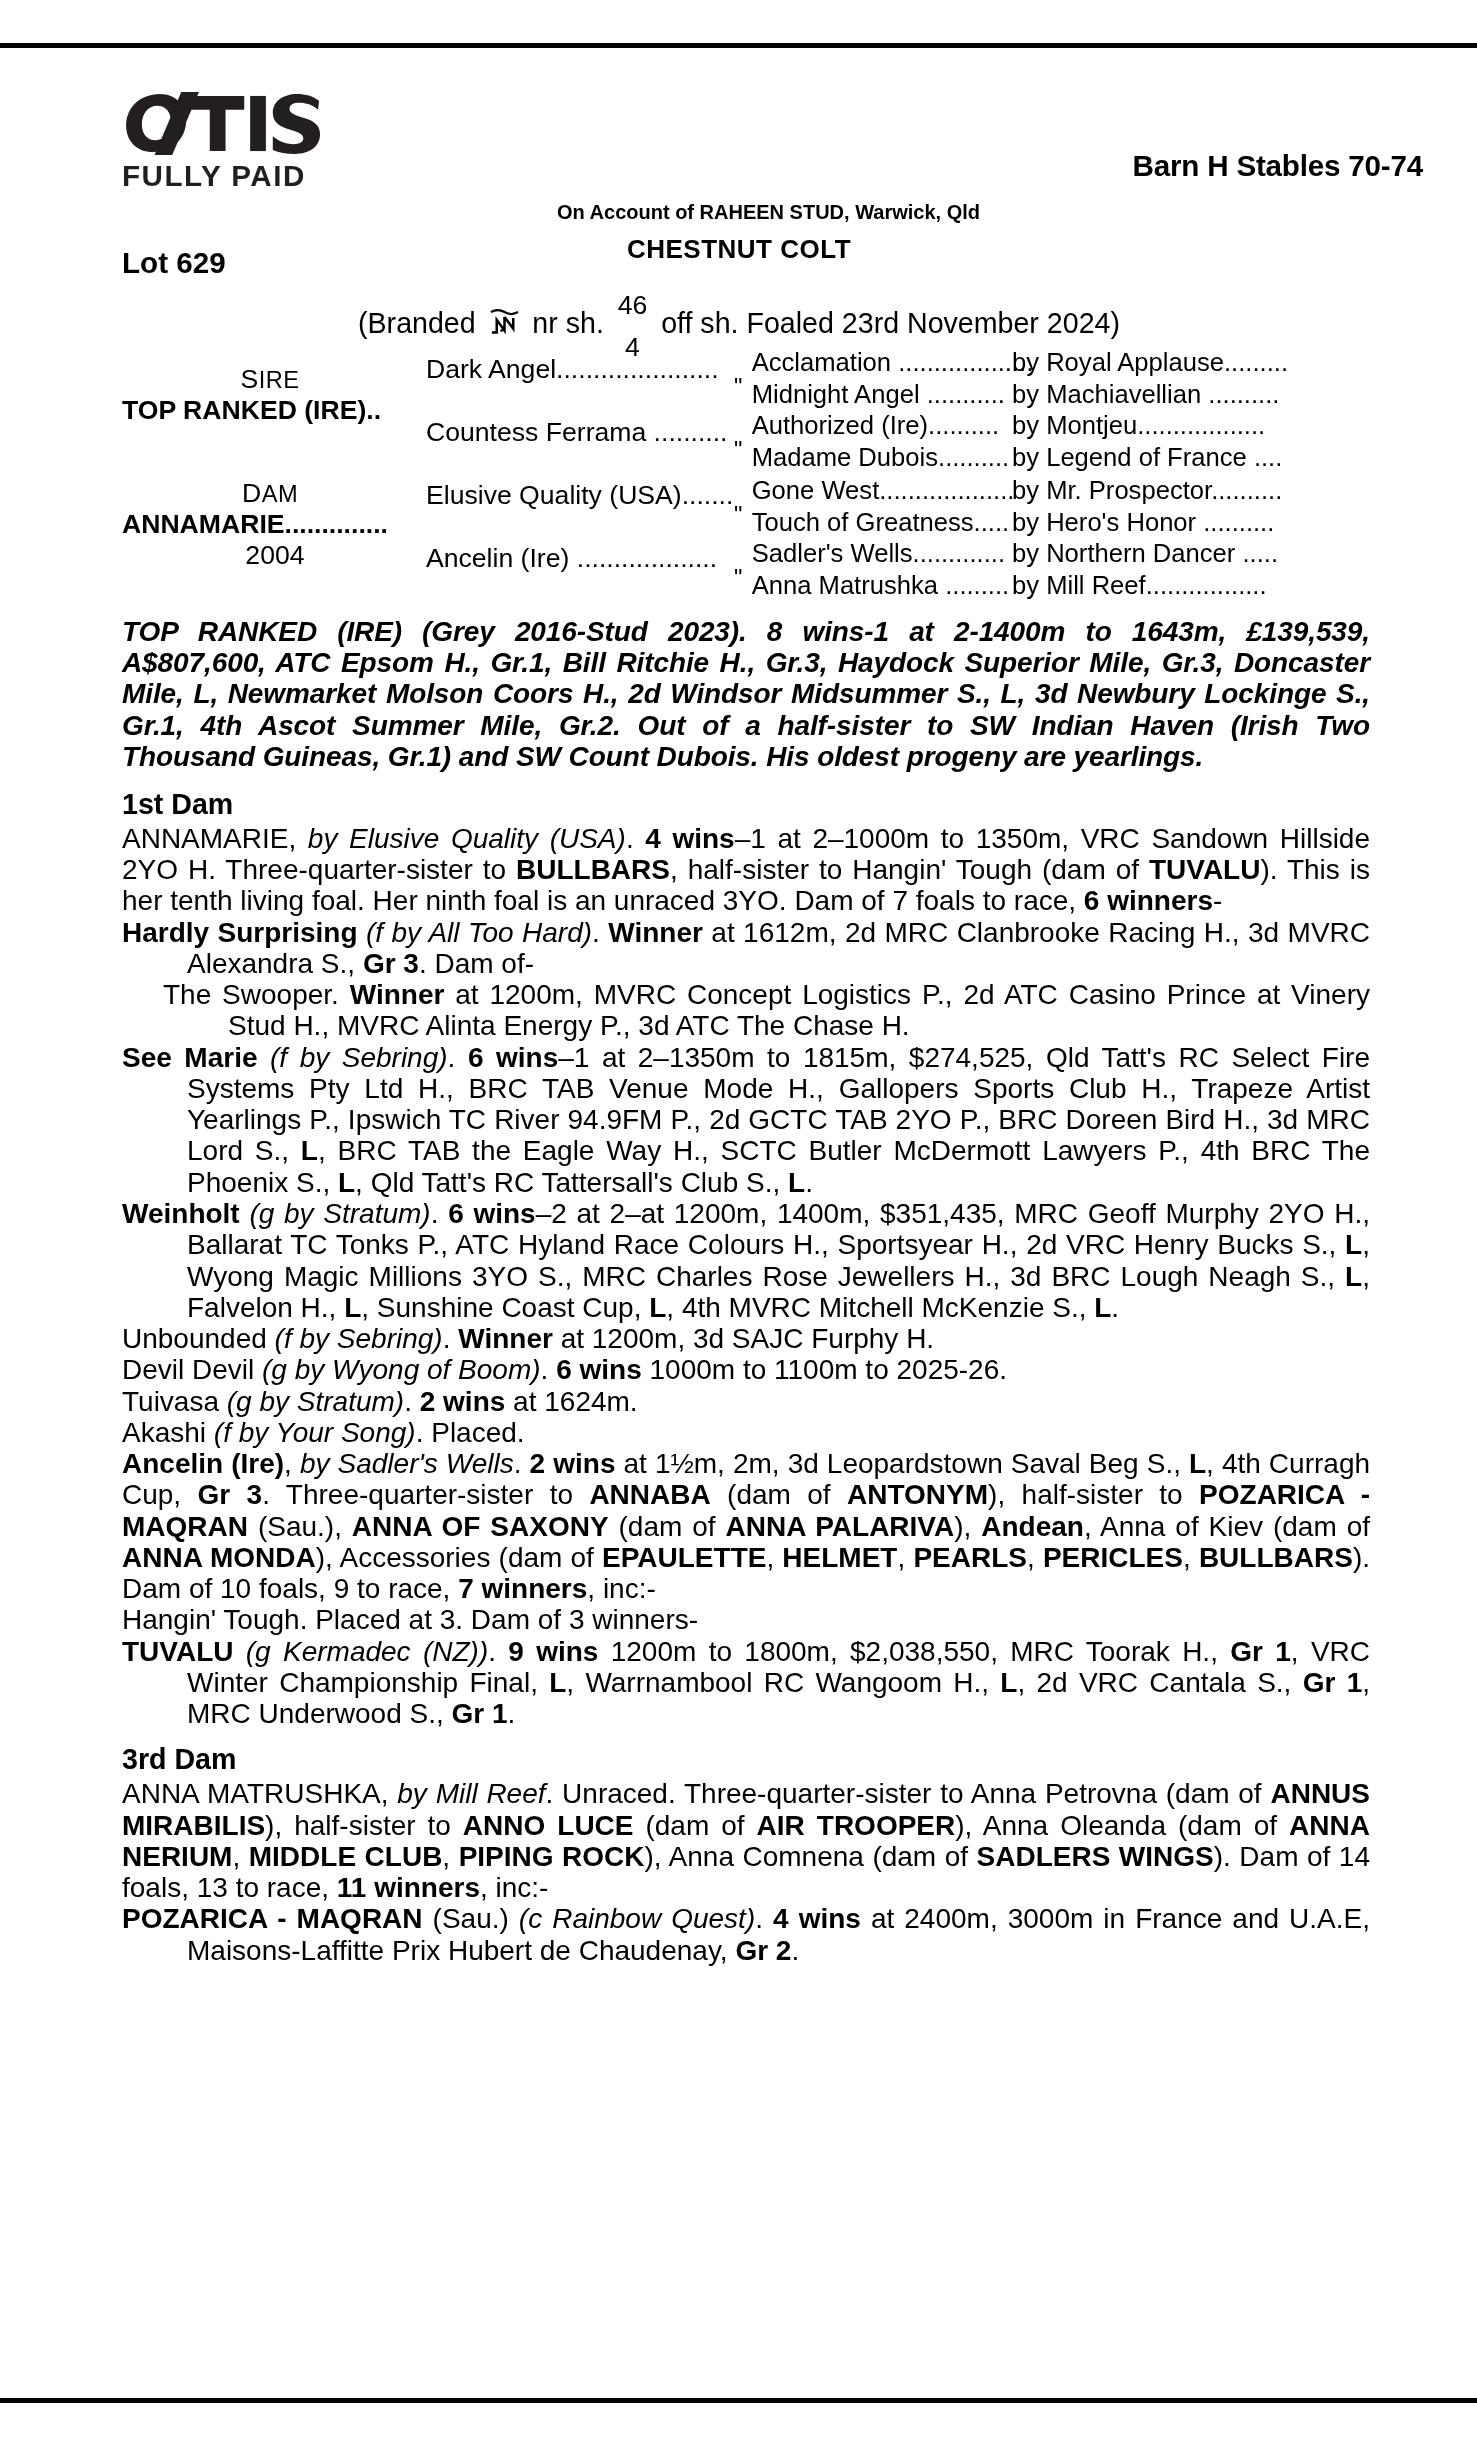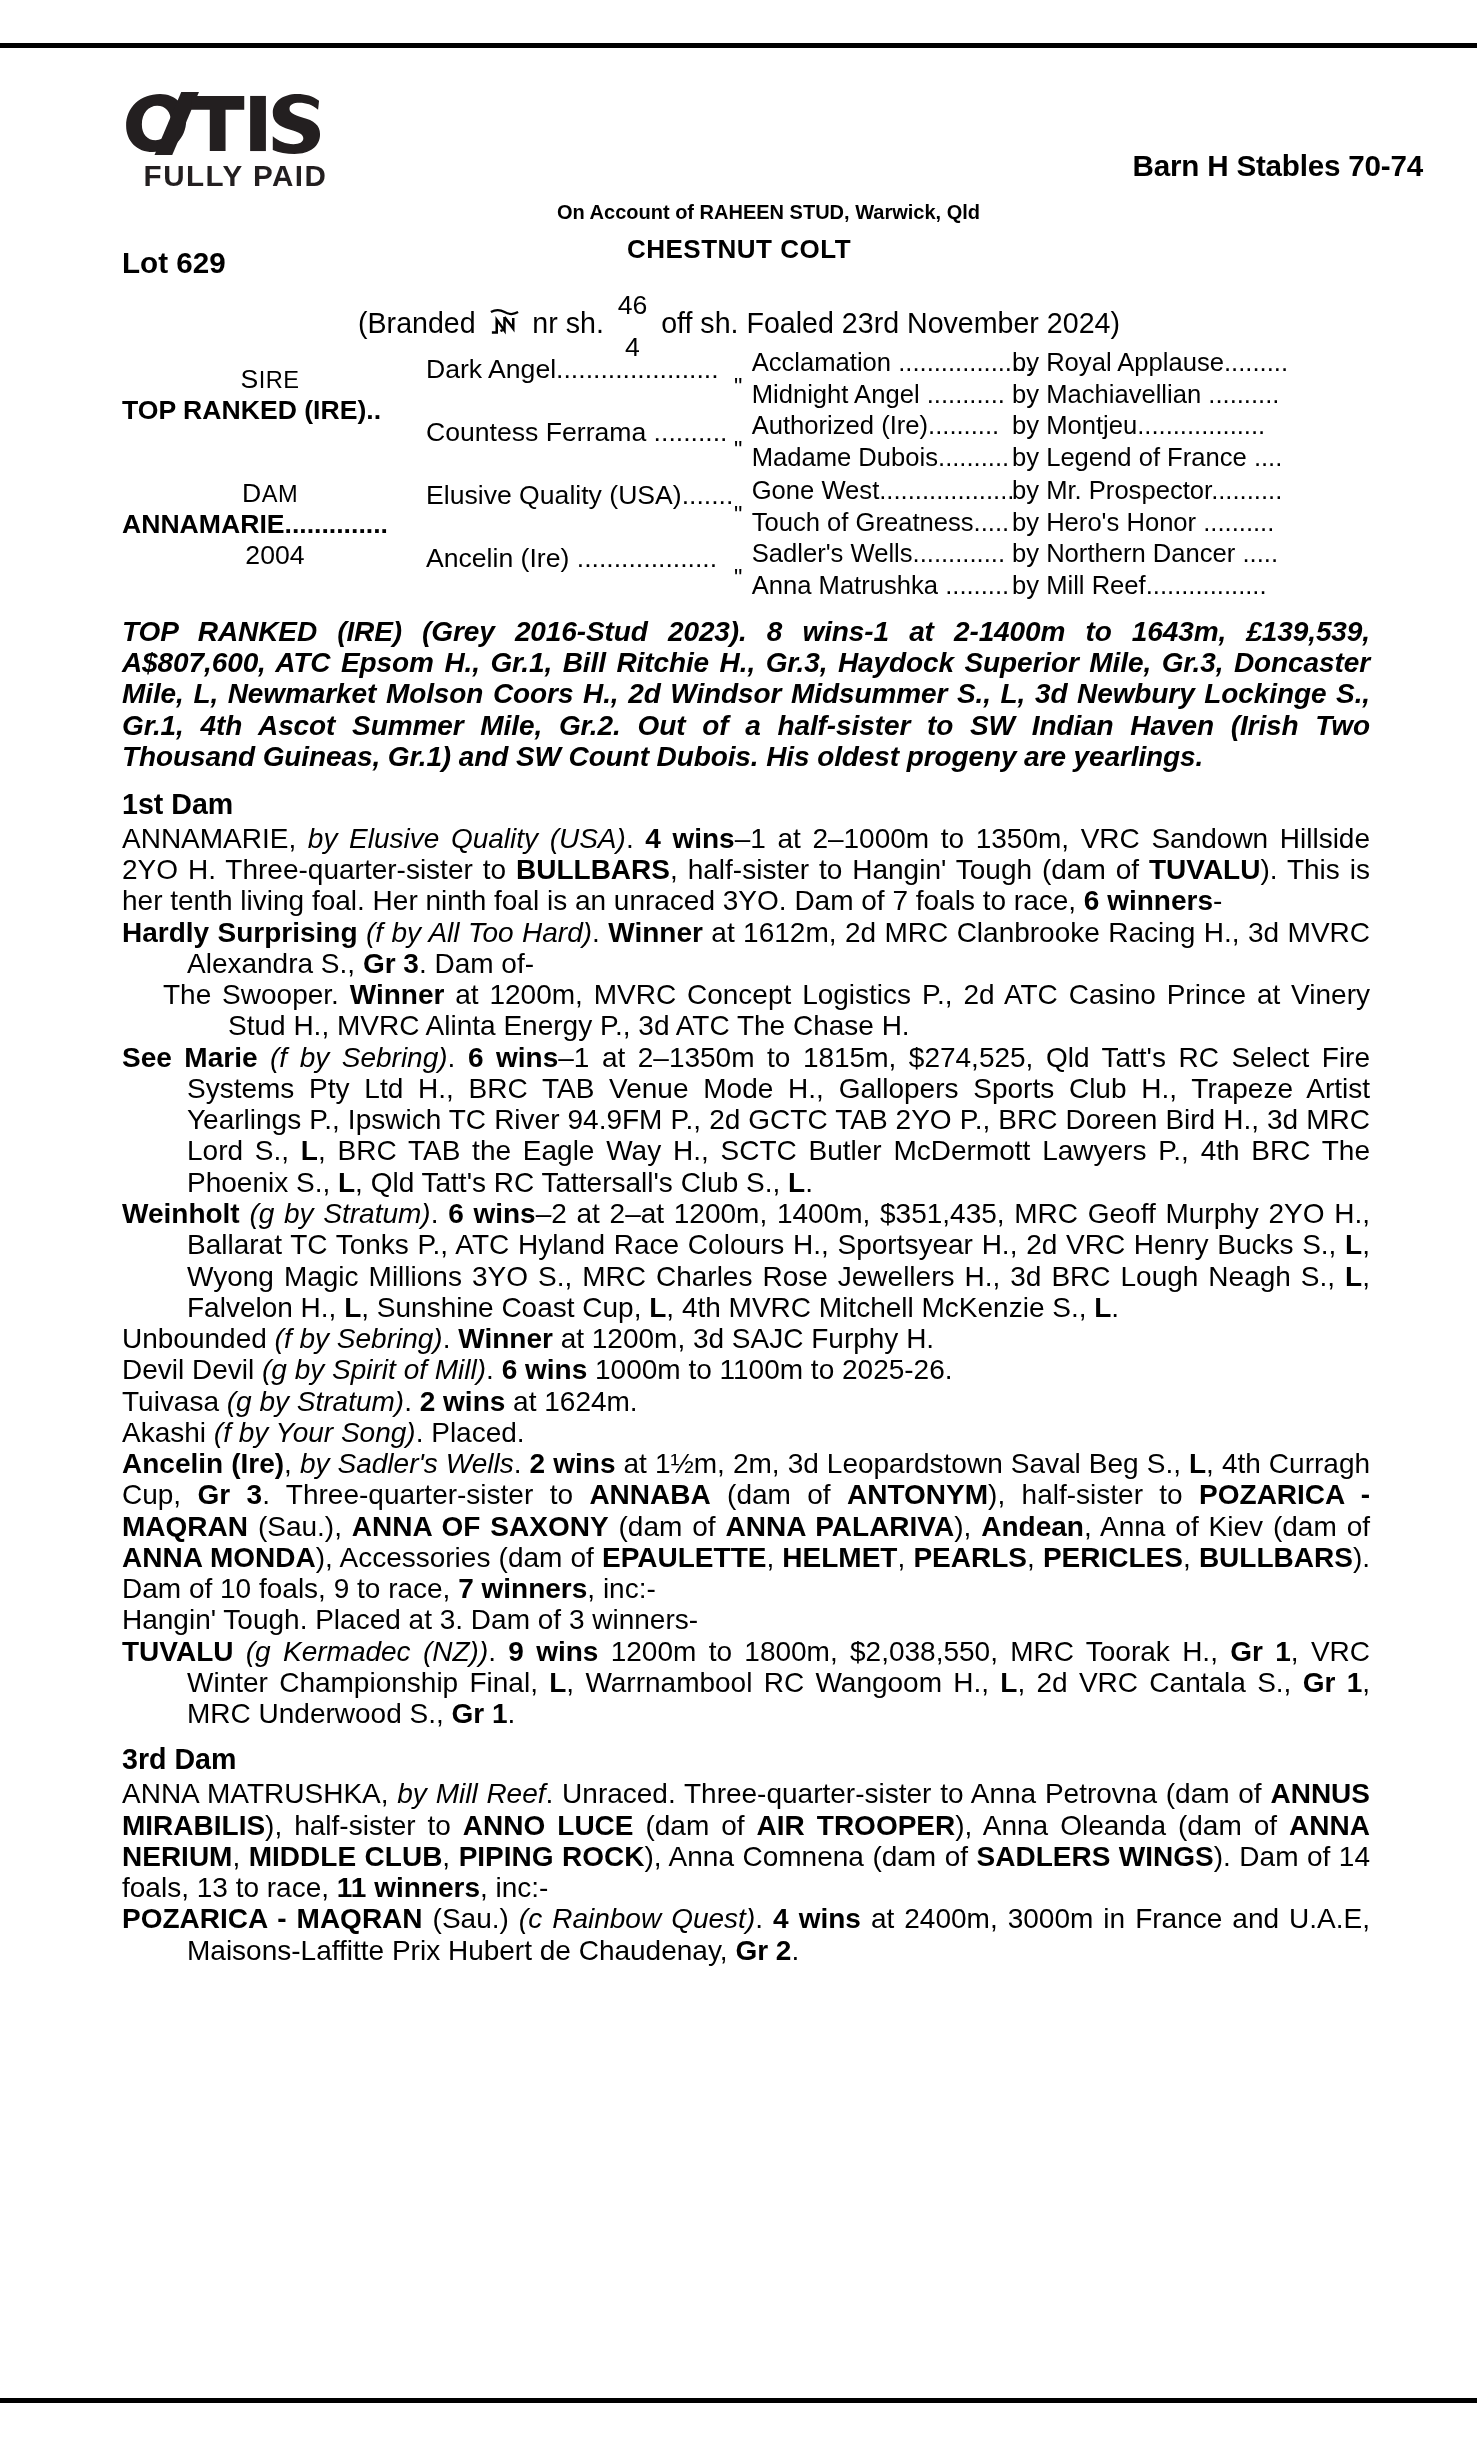--- a/index.html
+++ b/index.html
@@ -55,21 +55,20 @@
     width: 212px;
   }
   .logo-sub {
     display: block;
     font-family: "Liberation Sans", sans-serif;
     font-weight: bold;
     font-size: 29.6px;
     letter-spacing: 1.5px;
     color: #231f20;
     margin-top: 3.9px;
-    text-align: center;
   }
   .barn {
     position: absolute;
     right: 55px;
     top: 106px;
     font-weight: bold;
     font-size: 29.6px;
     letter-spacing: -0.2px;
     white-space: nowrap;
   }
@@ -359,21 +358,21 @@
     <div class="body-wrap">
       <div class="sire-note">TOP RANKED (IRE) (Grey 2016-Stud 2023). 8 wins-1 at 2-1400m to 1643m, £139,539, A$807,600, ATC Epsom H., Gr.1, Bill Ritchie H., Gr.3, Haydock Superior Mile, Gr.3, Doncaster Mile, L, Newmarket Molson Coors H., 2d Windsor Midsummer S., L, 3d Newbury Lockinge S., Gr.1, 4th Ascot Summer Mile, Gr.2. Out of a half-sister to SW Indian Haven (Irish Two Thousand Guineas, Gr.1) and SW Count Dubois. His oldest progeny are yearlings.</div>
       <div id="dam-sections">
           <div class="dam-head">1st Dam</div>
           <p class="e ind0"><span>ANNAMARIE, </span><i>by Elusive Quality (USA)</i><span>. </span><b>4 wins</b><span>–1 at 2–1000m to 1350m, VRC Sandown Hillside 2YO H. Three-quarter-sister to </span><b>BULLBARS</b><span>, half-sister to Hangin' Tough (dam of </span><b>TUVALU</b><span>). This is her tenth living foal. Her ninth foal is an unraced 3YO. Dam of 7 foals to race, </span><b>6 winners</b><span>-</span></p>
           <p class="e hang1"><b>Hardly Surprising </b><i>(f by All Too Hard)</i><span>. </span><b>Winner</b><span> at 1612m, 2d MRC Clanbrooke Racing H., 3d MVRC Alexandra S., </span><b>Gr 3</b><span>. Dam of-</span></p>
           <p class="e hang2"><span>The Swooper. </span><b>Winner</b><span> at 1200m, MVRC Concept Logistics P., 2d ATC Casino Prince at Vinery Stud H., MVRC Alinta Energy P., 3d ATC The Chase H.</span></p>
           <p class="e hang1"><b>See Marie </b><i>(f by Sebring)</i><span>. </span><b>6 wins</b><span>–1 at 2–1350m to 1815m, $274,525, Qld Tatt's RC Select Fire Systems Pty Ltd H., BRC TAB Venue Mode H., Gallopers Sports Club H., Trapeze Artist Yearlings P., Ipswich TC River 94.9FM P., 2d GCTC TAB 2YO P., BRC Doreen Bird H., 3d MRC Lord S., </span><b>L</b><span>, BRC TAB the Eagle Way H., SCTC Butler McDermott Lawyers P., 4th BRC The Phoenix S., </span><b>L</b><span>, Qld Tatt's RC Tattersall's Club S., </span><b>L</b><span>.</span></p>
           <p class="e hang1"><b>Weinholt </b><i>(g by Stratum)</i><span>. </span><b>6 wins</b><span>–2 at 2–at 1200m, 1400m, $351,435, MRC Geoff Murphy 2YO H., Ballarat TC Tonks P., ATC Hyland Race Colours H., Sportsyear H., 2d VRC Henry Bucks S., </span><b>L</b><span>, Wyong Magic Millions 3YO S., MRC Charles Rose Jewellers H., 3d BRC Lough Neagh S., </span><b>L</b><span>, Falvelon H., </span><b>L</b><span>, Sunshine Coast Cup, </span><b>L</b><span>, 4th MVRC Mitchell McKenzie S., </span><b>L</b><span>.</span></p>
           <p class="e ind0 nojust"><span>Unbounded </span><i>(f by Sebring)</i><span>. </span><b>Winner</b><span> at 1200m, 3d SAJC Furphy H.</span></p>
-          <p class="e ind0 nojust"><span>Devil Devil </span><i>(g by Spirit of Mill)</i><span>. </span><b>6 wins</b><span> 1000m to 1100m to 2025-26.</span></p>
+          <p class="e ind0 nojust"><span>Devil Devil </span><i>(g by Wyong of Boom)</i><span>. </span><b>6 wins</b><span> 1000m to 1100m to 2025-26.</span></p>
           <p class="e ind0 nojust"><span>Tuivasa </span><i>(g by Stratum)</i><span>. </span><b>2 wins</b><span> at 1624m.</span></p>
           <p class="e ind0 nojust"><span>Akashi </span><i>(f by Your Song)</i><span>. Placed.</span></p>
           <p class="e ind0"><b>Ancelin (Ire)</b><span>, </span><i>by Sadler's Wells</i><span>. </span><b>2 wins</b><span> at 1½m, 2m, 3d Leopardstown Saval Beg S., </span><b>L</b><span>, 4th Curragh Cup, </span><b>Gr 3</b><span>. Three-quarter-sister to </span><b>ANNABA</b><span> (dam of </span><b>ANTONYM</b><span>), half-sister to </span><b>POZARICA - MAQRAN</b><span> (Sau.), </span><b>ANNA OF SAXONY</b><span> (dam of </span><b>ANNA PALARIVA</b><span>), </span><b>Andean</b><span>, Anna of Kiev (dam of </span><b>ANNA MONDA</b><span>), Accessories (dam of </span><b>EPAULETTE</b><span>, </span><b>HELMET</b><span>, </span><b>PEARLS</b><span>, </span><b>PERICLES</b><span>, </span><b>BULLBARS</b><span>). Dam of 10 foals, 9 to race, </span><b>7 winners</b><span>, inc:-</span></p>
           <p class="e ind0 nojust"><span>Hangin' Tough. Placed at 3. Dam of 3 winners-</span></p>
           <p class="e hang1"><b>TUVALU </b><i>(g Kermadec (NZ))</i><span>. </span><b>9 wins</b><span> 1200m to 1800m, $2,038,550, MRC Toorak H., </span><b>Gr 1</b><span>, VRC Winter Championship Final, </span><b>L</b><span>, Warrnambool RC Wangoom H., </span><b>L</b><span>, 2d VRC Cantala S., </span><b>Gr 1</b><span>, MRC Underwood S., </span><b>Gr 1</b><span>.</span></p>
           <div class="dam-head">3rd Dam</div>
           <p class="e ind0"><span>ANNA MATRUSHKA, </span><i>by Mill Reef</i><span>. Unraced. Three-quarter-sister to Anna Petrovna (dam of </span><b>ANNUS MIRABILIS</b><span>), half-sister to </span><b>ANNO LUCE</b><span> (dam of </span><b>AIR TROOPER</b><span>), Anna Oleanda (dam of </span><b>ANNA NERIUM</b><span>, </span><b>MIDDLE CLUB</b><span>, </span><b>PIPING ROCK</b><span>), Anna Comnena (dam of </span><b>SADLERS WINGS</b><span>). Dam of 14 foals, 13 to race, </span><b>11 winners</b><span>, inc:-</span></p>
           <p class="e hang1"><b>POZARICA - MAQRAN</b><span> (Sau.) </span><i>(c Rainbow Quest)</i><span>. </span><b>4 wins</b><span> at 2400m, 3000m in France and U.A.E, Maisons-Laffitte Prix Hubert de Chaudenay, </span><b>Gr 2</b><span>.</span></p>
         </div>
     </div>

